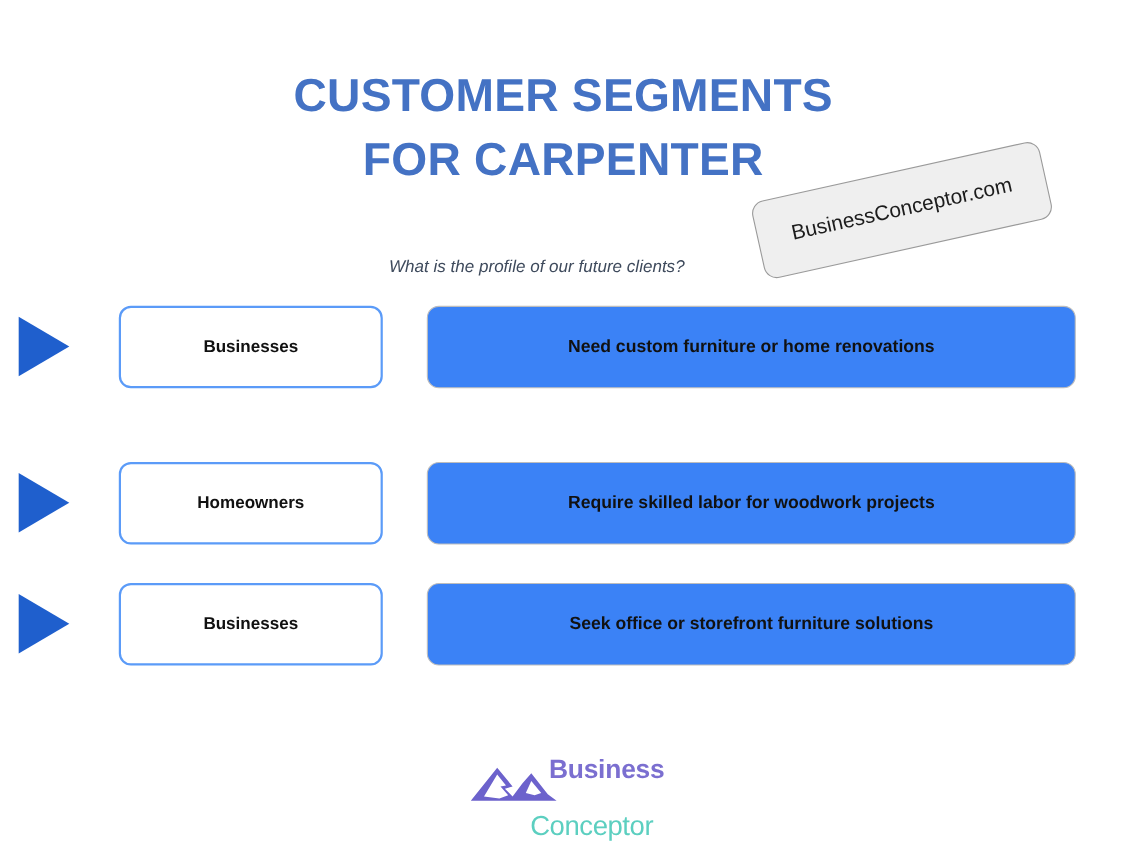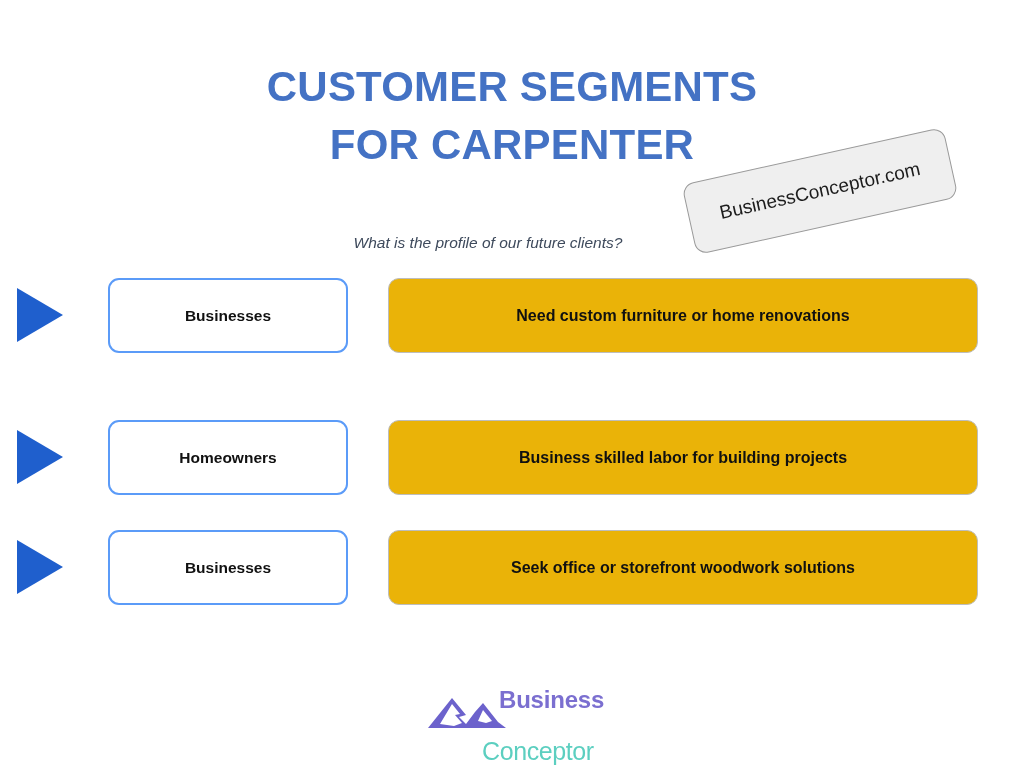--- a/index.html
+++ b/index.html
@@ -116,21 +116,21 @@
     color: #111111;
     text-align: center;
   }
 
   .desc-box {
     position: absolute;
     left: 388px;
     top: 0;
     width: 590px;
     height: 75px;
-    background: #eab308;
+    background: #3b82f6;
     border: 1px solid #bdbdbd;
     border-radius: 11px;
     box-sizing: border-box;
     display: flex;
     align-items: center;
     justify-content: center;
   }
   .desc-label {
     font-size: 16px;
     font-weight: bold;
@@ -196,31 +196,31 @@
       <span class="desc-label">Need custom furniture or home renovations</span>
     </div>
   </div>
 
   <div class="row row-2">
     <div class="arrow-icon"></div>
     <div class="segment-box">
       <span class="segment-label">Homeowners</span>
     </div>
     <div class="desc-box">
-      <span class="desc-label">Business skilled labor for building projects</span>
+      <span class="desc-label">Require skilled labor for woodwork projects</span>
     </div>
   </div>
 
   <div class="row row-3">
     <div class="arrow-icon"></div>
     <div class="segment-box">
       <span class="segment-label">Businesses</span>
     </div>
     <div class="desc-box">
-      <span class="desc-label">Seek office or storefront woodwork solutions</span>
+      <span class="desc-label">Seek office or storefront furniture solutions</span>
     </div>
   </div>
 
   <div class="footer-logo">
     <svg class="logo-mark" width="86" height="44" viewBox="0 0 86 44">
       <path d="M2 40 L26 10 L40 27 L33 29 L40 36 L49 24 L57 15 L72 34 L80 40 Z" fill="#6c62cc"></path>
       <path d="M26 16 L34 26 L29 27 L36 35 L28 38 L14 36 Z" fill="#ffffff"></path>
       <path d="M57 22 L66 33 L60 35 L52 33 Z" fill="#ffffff"></path>
     </svg>
     <span class="logo-word-business">Business</span>

